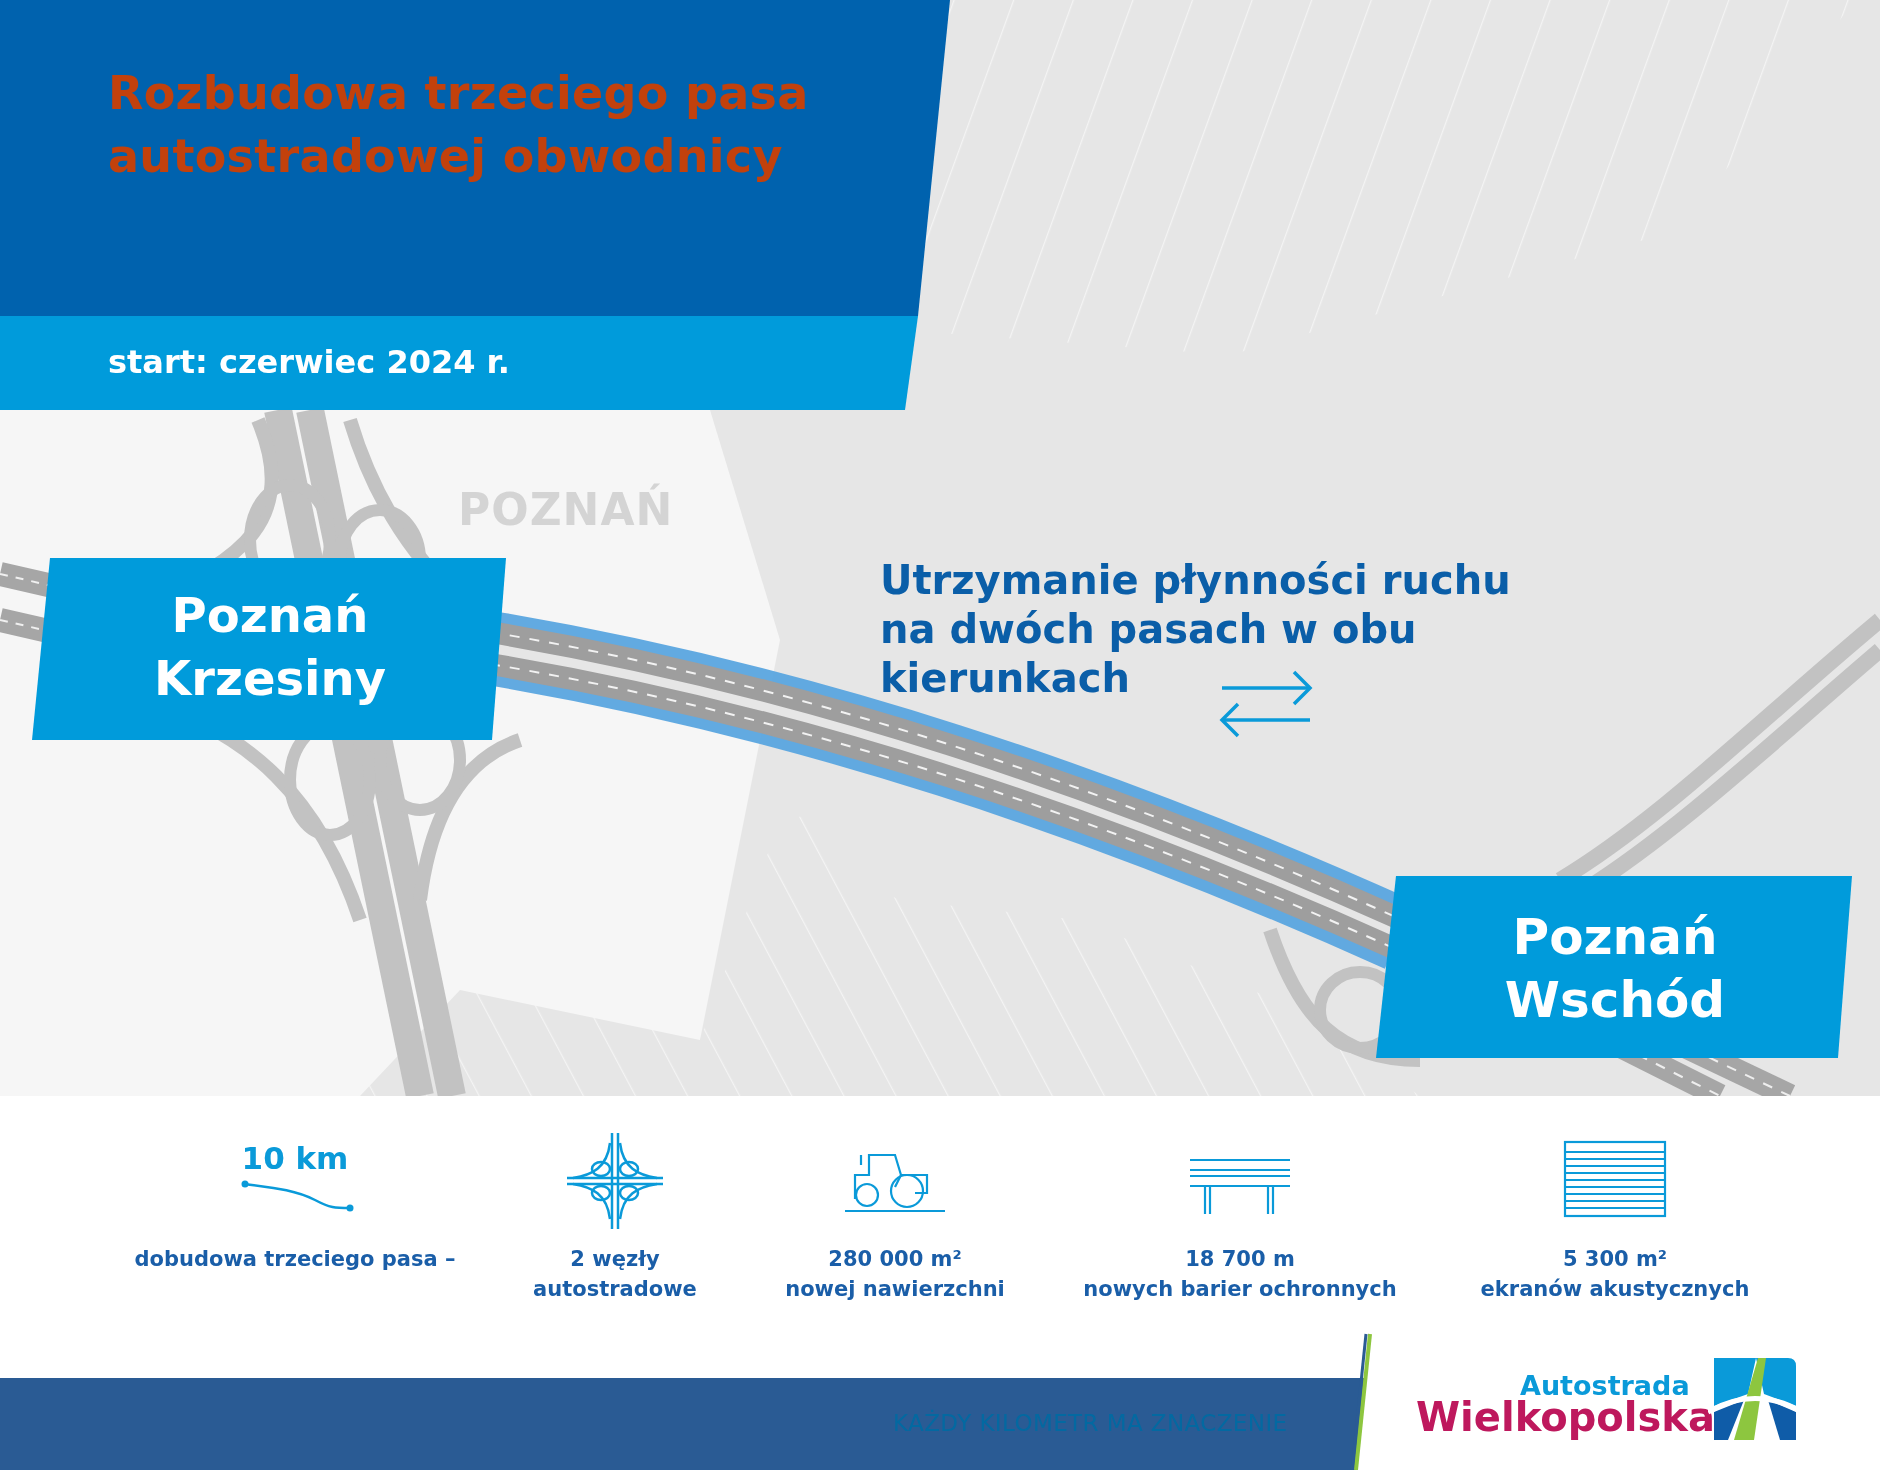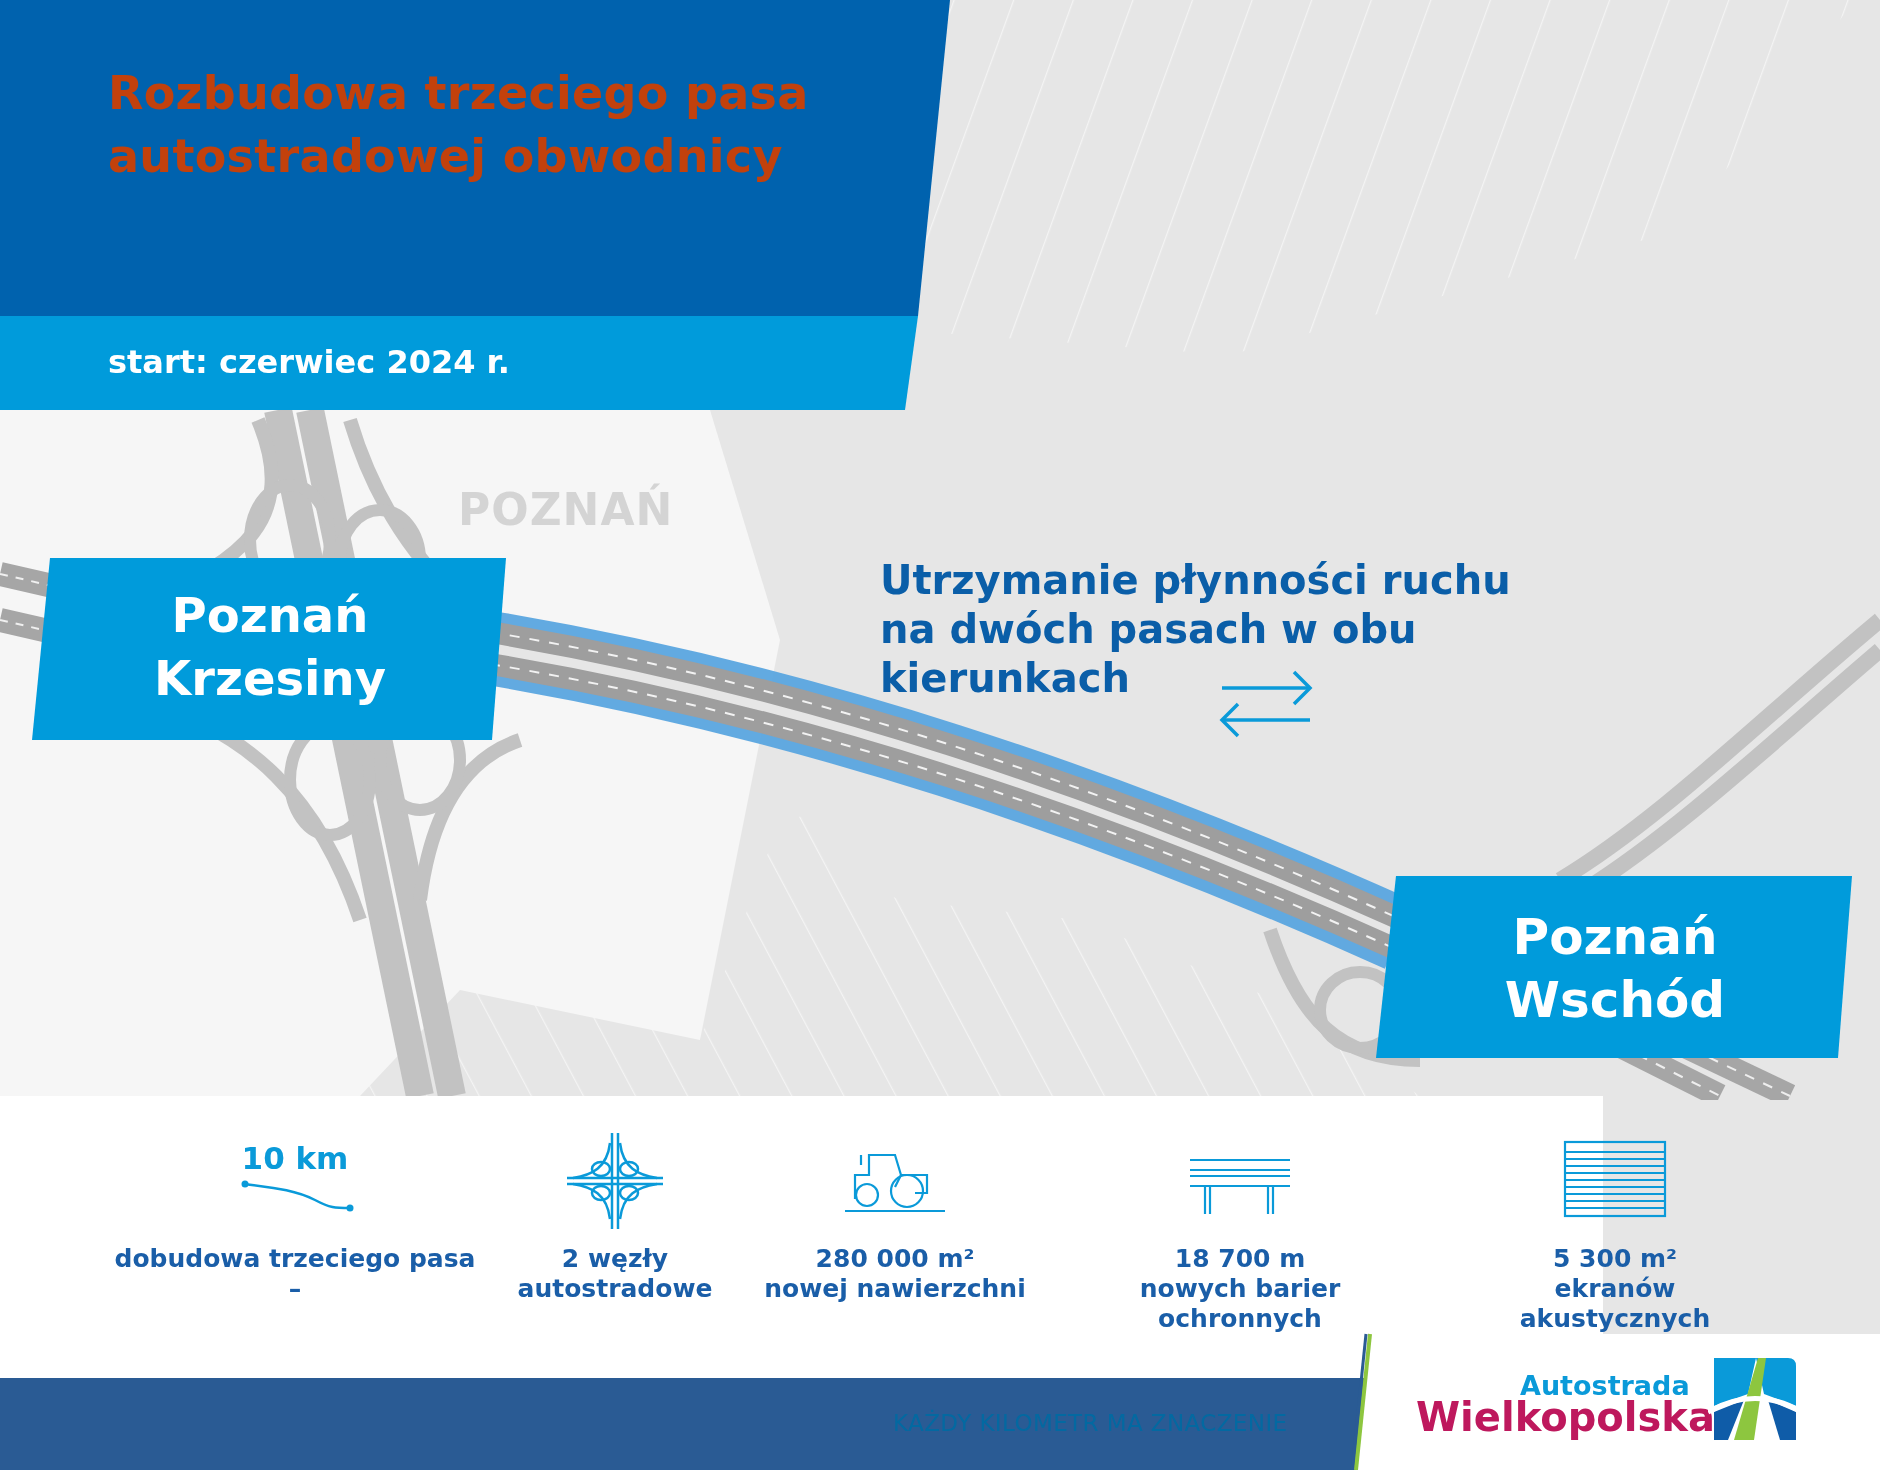--- a/index.html
+++ b/index.html
@@ -8,23 +8,23 @@
   #map { position:absolute; left:0; top:0; width:1880px; height:1100px; }
   .title-block { position:absolute; left:0; top:0; width:960px; height:320px; }
   .title-text { position:absolute; left:108px; top:62px; color:#c2410c; font-weight:bold; font-size:46px; line-height:63px; letter-spacing:0.3px; }
   .title-text div { white-space:nowrap; }
   .start-text { position:absolute; left:108px; top:334px; color:#fff; font-weight:bold; font-size:32px; line-height:56px; white-space:nowrap; }
   .city-label { position:absolute; left:458px; top:484px; color:#d4d4d4; font-weight:bold; font-size:44px; letter-spacing:1px; }
   .node-label { position:absolute; color:#fff; font-weight:bold; text-align:center; font-size:48px; line-height:63px; }
   .node-krzesiny { left:60px; top:584px; width:420px; }
   .node-wschod { left:1390px; top:906px; width:450px; font-size:50px; }
   .traffic-note { position:absolute; left:880px; top:556px; width:760px; text-align:left; color:#0a5ea8; font-weight:bold; font-size:40px; line-height:49px; }
-  .stats { position:absolute; left:0; top:1096px; width:1603px; height:282px; background:#fff; }
+  .stats { position:absolute; left:0; top:1096px; width:1880px; height:282px; background:#fff; }
   .stat { position:absolute; top:0; text-align:center; color:#1a5ea8; font-weight:bold; }
-  .stat .label { position:absolute; left:0; right:0; top:148px; font-size:25px; line-height:30px; }
+  .stat .label { position:absolute; left:0; right:0; top:148px; font-size:21px; line-height:30px; }
   .stat .icon { position:absolute; top:30px; left:50%; transform:translateX(-50%); }
   .km-value { position:absolute; left:0; right:0; top:44px; font-size:31px; color:#0a9ad9; font-weight:bold; }
   .slogan { position:absolute; left:893px; top:1410px; color:#0369a1; font-size:23px; letter-spacing:0.4px; white-space:nowrap; }
   .logo-text-top { position:absolute; left:1520px; top:1370px; color:#0a9ad9; font-weight:bold; font-size:27px; white-space:nowrap; }
   .logo-text-bottom { position:absolute; left:1416px; top:1394px; color:#be185d; font-weight:bold; font-size:40px; white-space:nowrap; }
 </style>
 </head>
 <body>
 
 <svg id="map" viewBox="0 0 1880 1100" width="1880" height="1100">

